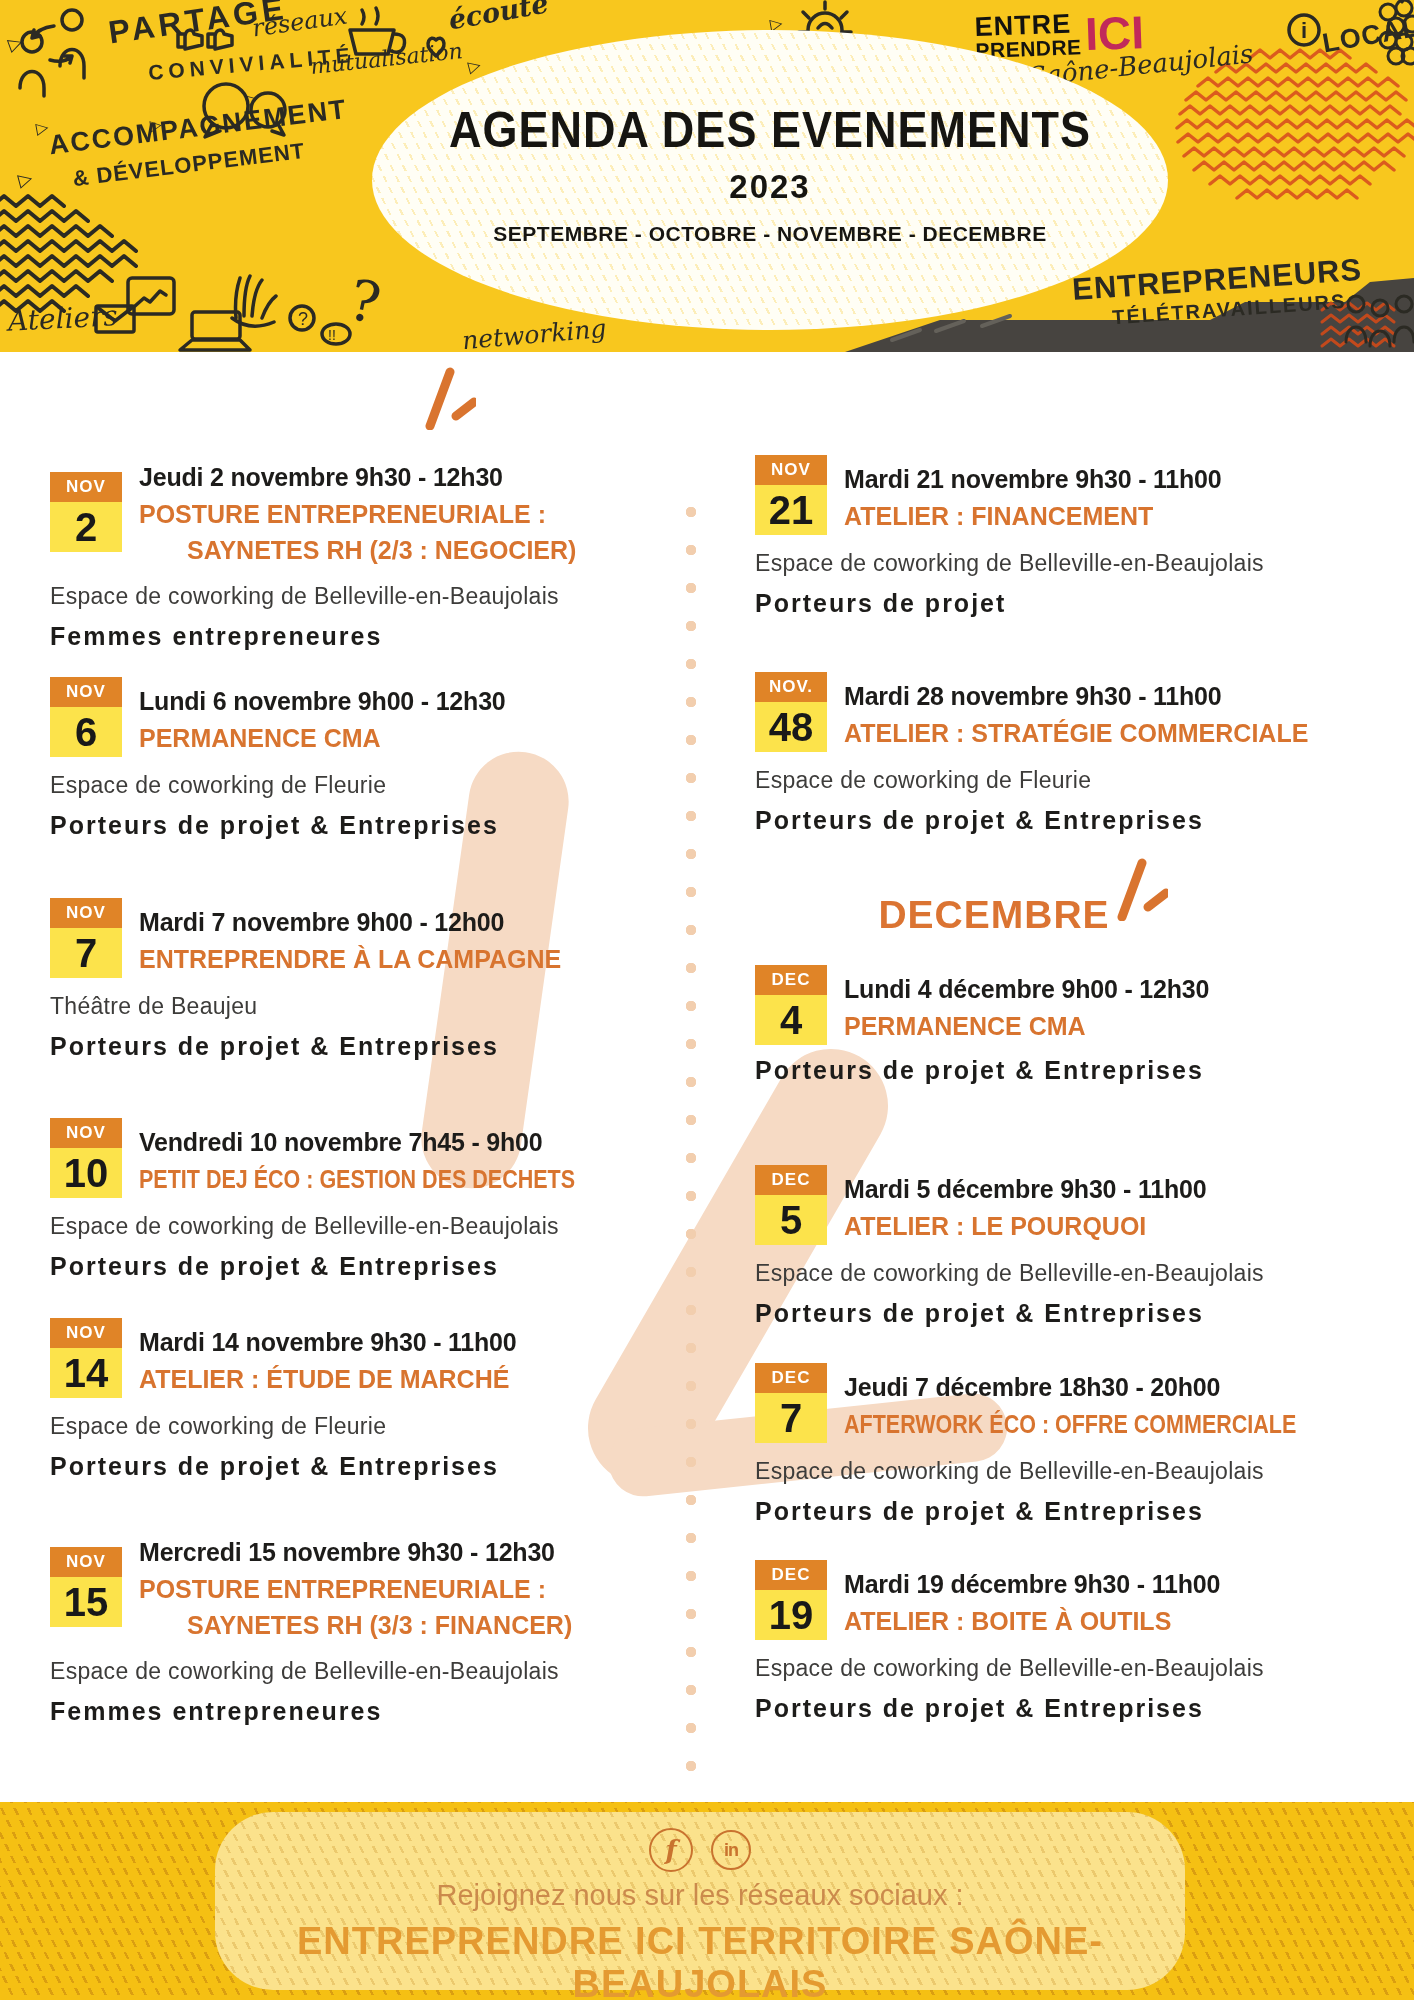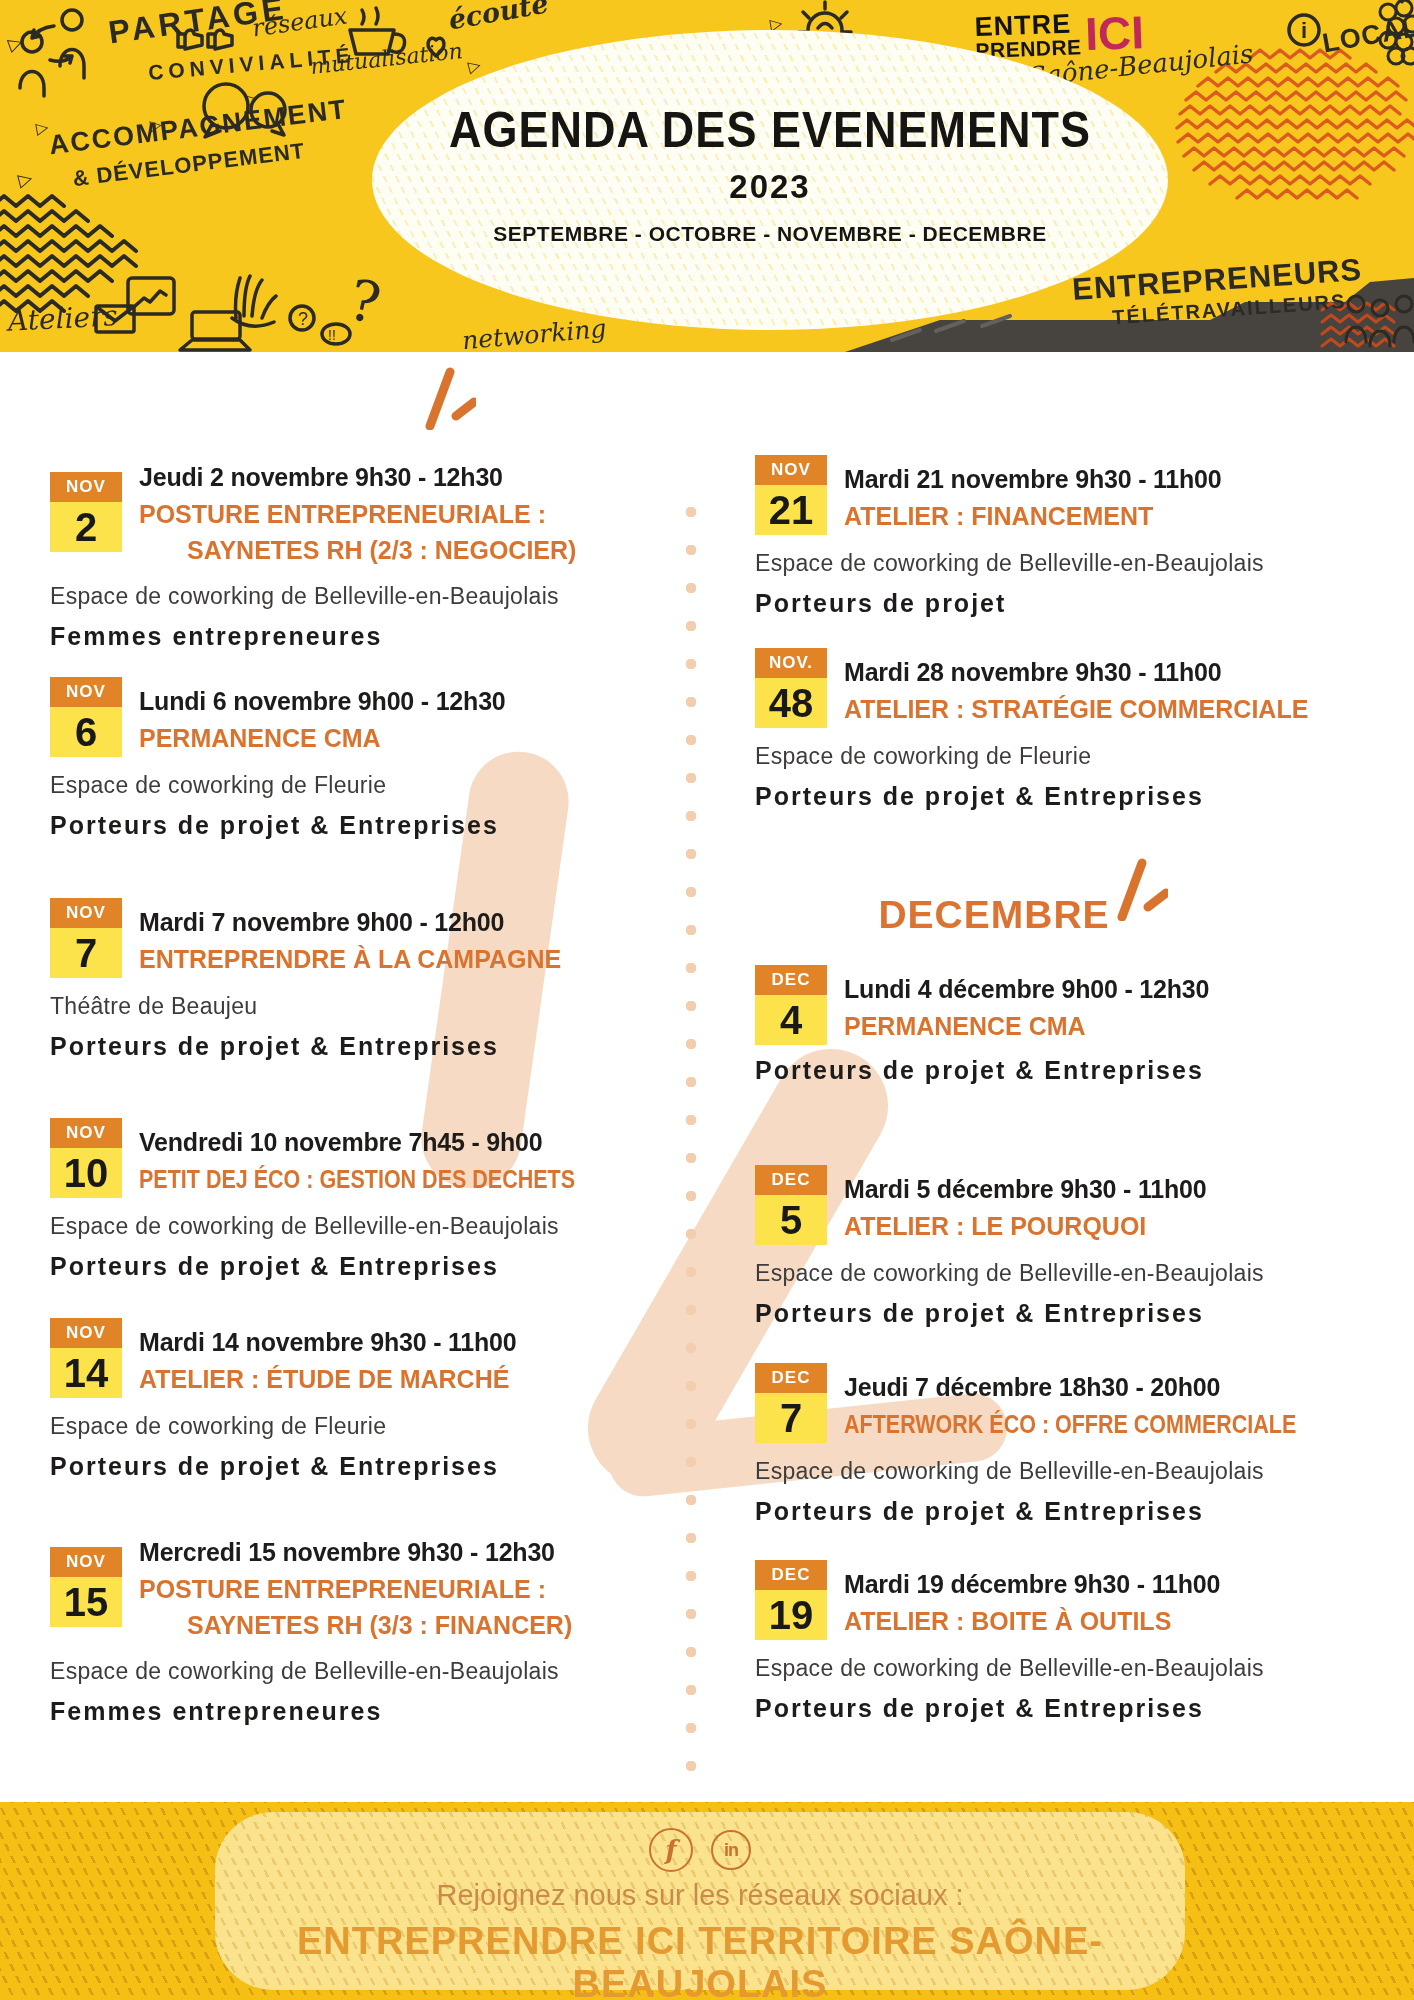--- a/index.html
+++ b/index.html
@@ -46,21 +46,21 @@
              background-size:14px 38px;background-repeat:repeat-y;}
   .peach-stroke{position:absolute;background:#F6DAC4;z-index:0;}
   .stroke-a{left:445px;top:398px;width:100px;height:440px;border-radius:50px;transform:rotate(8deg);}
   .stroke-b1{left:681px;top:672px;width:114px;height:486px;border-radius:57px;transform:rotate(30deg);}
   .stroke-b2{left:608px;top:1059px;width:400px;height:68px;border-radius:34px;transform:rotate(-6deg);}
 
   .event{position:absolute;z-index:2;}
   .ev-left{left:50px;width:478px;}
   .ev-right{left:755px;width:478px;}
   .ev-l0{top:103px}.ev-l1{top:325px}.ev-l2{top:546px}.ev-l3{top:766px}.ev-l4{top:966px}.ev-l5{top:1178px}
-  .ev-r0{top:103px}.ev-r1{top:296px}.ev-r2{top:613px}.ev-r3{top:813px}.ev-r4{top:1011px}.ev-r5{top:1208px}
+  .ev-r0{top:103px}.ev-r1{top:320px}.ev-r2{top:613px}.ev-r3{top:813px}.ev-r4{top:1011px}.ev-r5{top:1208px}
 
   .event-head{display:flex;align-items:center;}
   .badge{width:72px;flex:0 0 72px;}
   .badge-top{height:30px;background:#E08427;color:#ffffff;font-size:17px;font-weight:700;
              line-height:30px;text-align:center;letter-spacing:1px;}
   .badge-day{height:50px;background:#FCE34B;color:#191919;font-size:40px;font-weight:700;
              line-height:50px;text-align:center;}
   .head-texts{padding-left:17px;padding-top:4px;}
   .ev-date{font-size:25px;font-weight:700;line-height:37px;color:#1d1c1a;letter-spacing:-.2px;white-space:nowrap;}
   .ev-title{font-size:25px;font-weight:700;line-height:36px;color:#D8742F;white-space:nowrap;}

